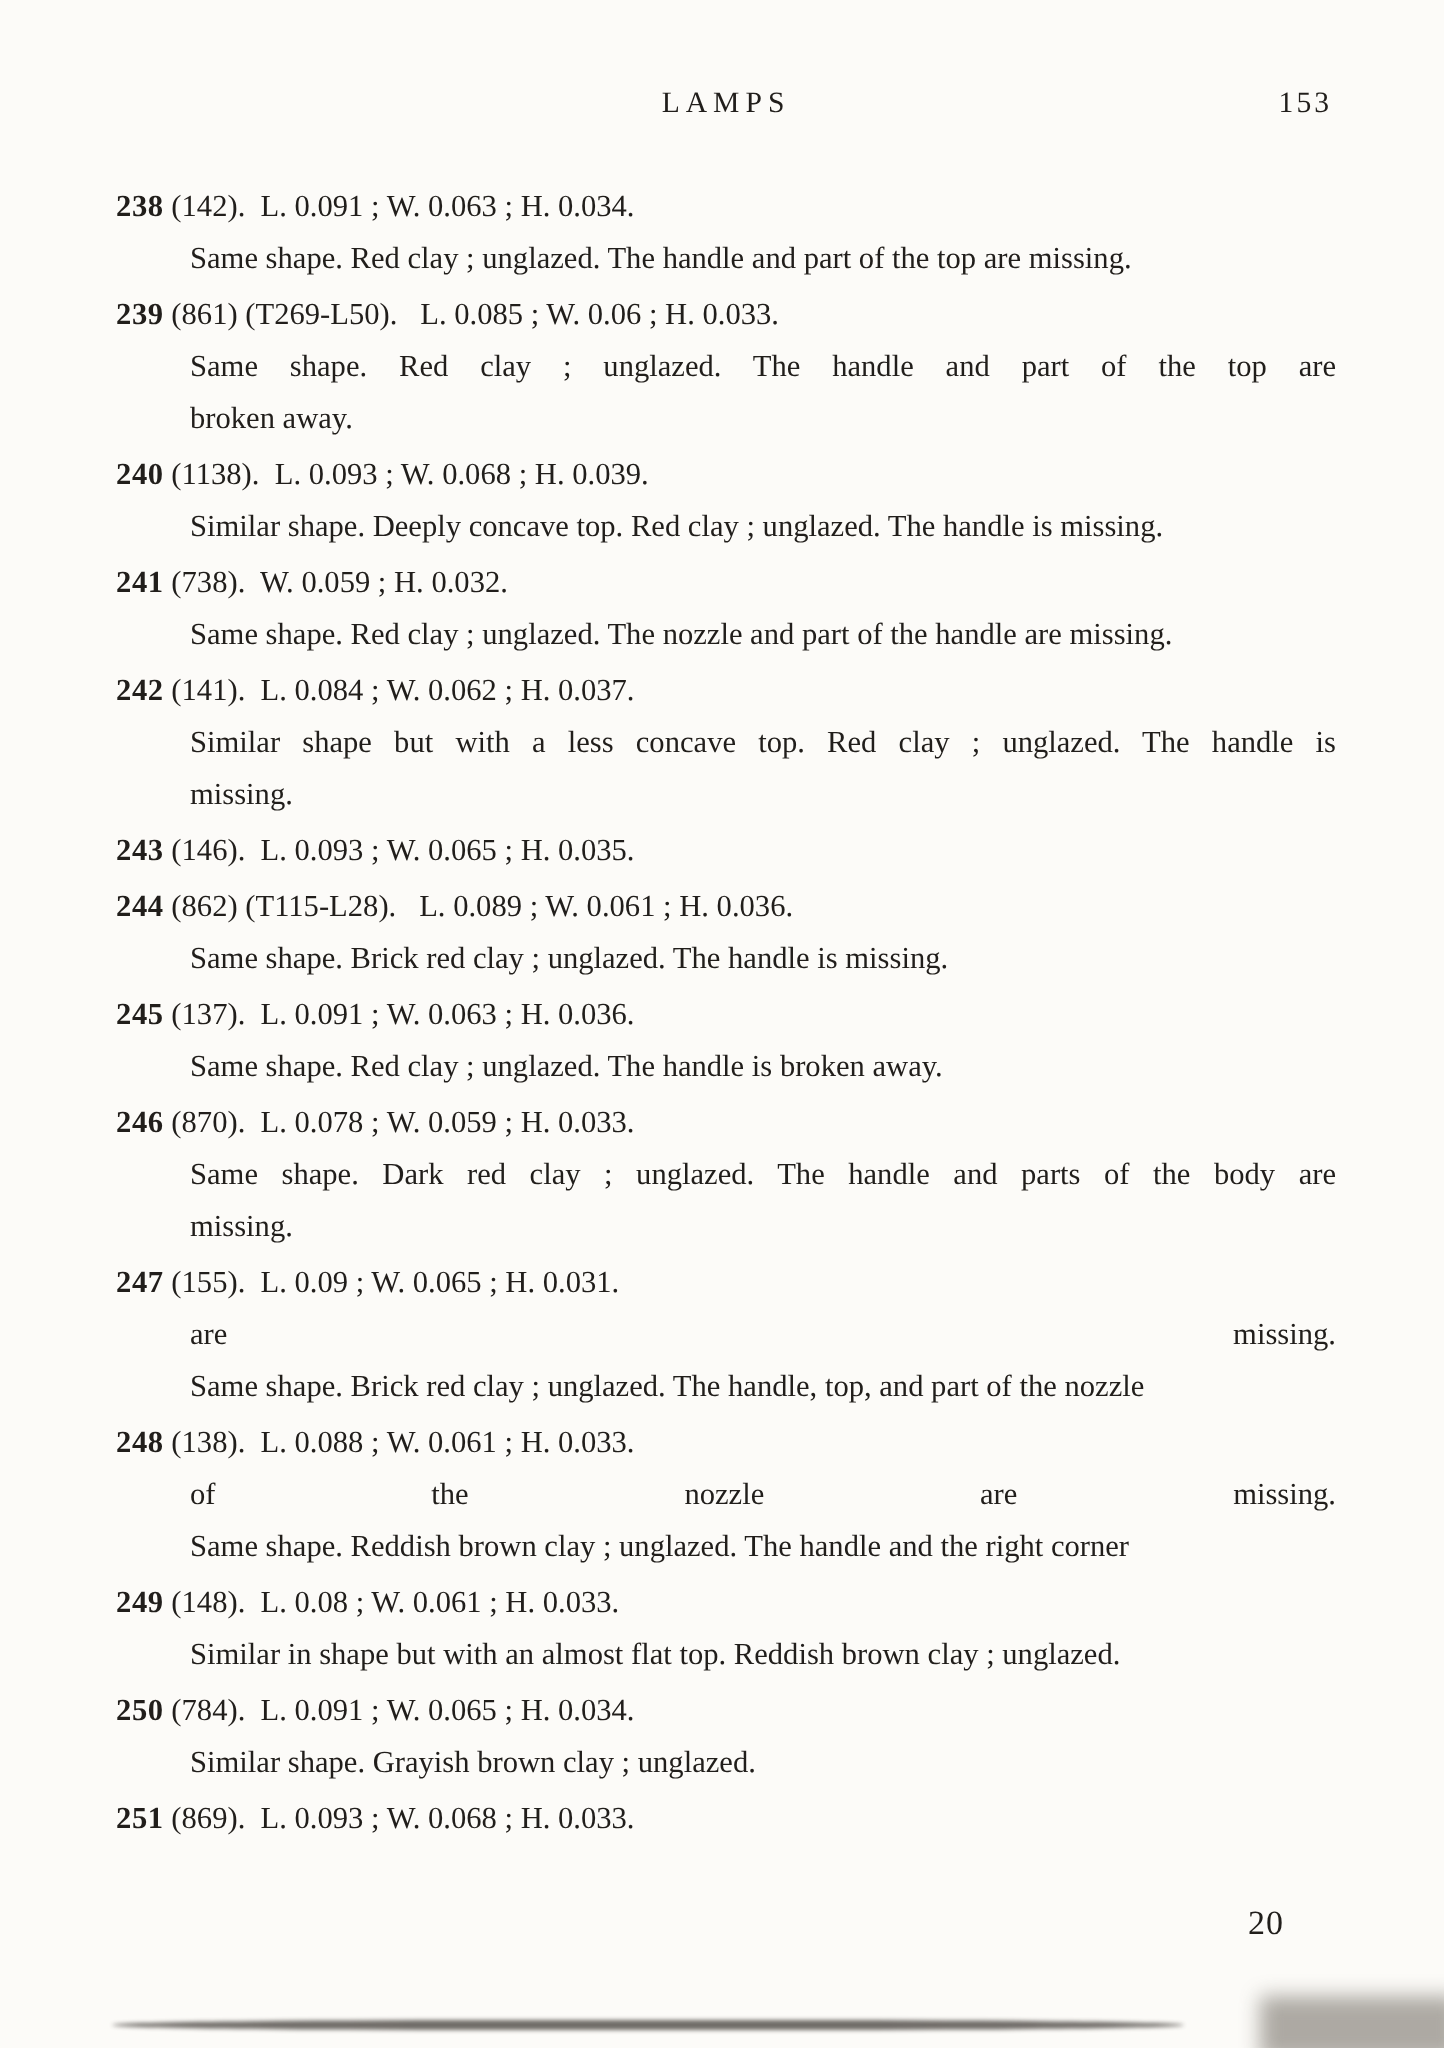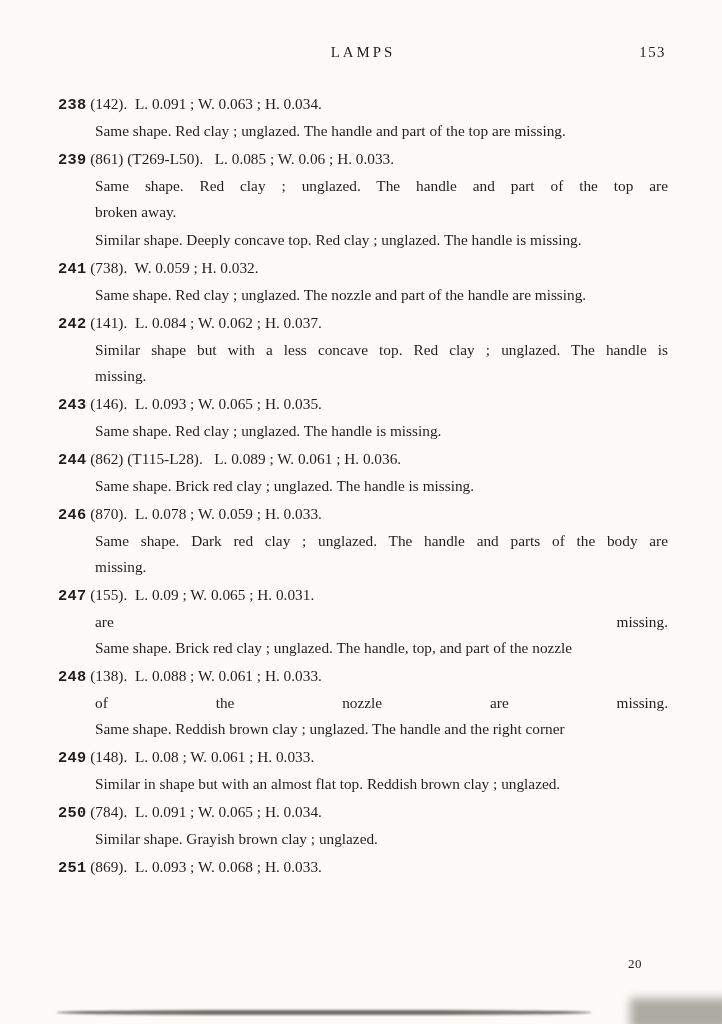--- a/index.html
+++ b/index.html
@@ -45,38 +45,37 @@
   .entry { padding-left: 37px; }
   .entry + .entry { margin-top: 2px; }
   .entry-heading {
     text-indent: -37px;
     line-height: 26px;
     white-space: normal;
   }
   .entry-number {
     font-weight: 700;
     letter-spacing: 0.3px;
-    font-family: Liberation Mono, monospace;
   }
   .entry-desc .dline {
     line-height: 26px;
   }
   
   .entry-desc .dline:not(:last-child) {
     text-align: justify;
     text-align-last: justify;
     text-justify: inter-word;
   }
 
   
   .signature {
     position: absolute;
     right: 80px;
     bottom: 52px;
-    font-size: 13px;
+    font-size: 17px;
     letter-spacing: 0.5px;
   }
 
   
   .artifact { position: absolute; pointer-events: none; }
   .artifact-bottom {
     left: 56px; right: 130px; bottom: 9px;
     height: 5px;
     background: #35302b;
     opacity: 0.7;
@@ -115,20 +114,21 @@
         <div class="entry-heading"><span class="entry-number">239</span><span class="entry-info"> (861) (T269-L50).&nbsp;&nbsp; L. 0.085&nbsp;; W. 0.06&nbsp;; H. 0.033.</span></div>
         <div class="entry-desc">
 
             <div class="dline">Same shape. Red clay&nbsp;; unglazed. The handle and part of the top are</div>
 
             <div class="dline">broken away.</div>
           </div>
       </div>
 
       <div class="entry">
+        <div class="entry-heading"><span class="entry-number">240</span><span class="entry-info"> (1138).&nbsp; L. 0.093&nbsp;; W. 0.068&nbsp;; H. 0.039.</span></div>
         <div class="entry-desc">
 
             <div class="dline">Similar shape. Deeply concave top. Red clay&nbsp;; unglazed. The handle is missing.</div>
           </div>
       </div>
 
       <div class="entry">
         <div class="entry-heading"><span class="entry-number">241</span><span class="entry-info"> (738).&nbsp; W. 0.059&nbsp;; H. 0.032.</span></div>
         <div class="entry-desc">
 
@@ -141,34 +141,37 @@
         <div class="entry-desc">
 
             <div class="dline">Similar shape but with a less concave top. Red clay&nbsp;; unglazed. The handle is</div>
 
             <div class="dline">missing.</div>
           </div>
       </div>
 
       <div class="entry">
         <div class="entry-heading"><span class="entry-number">243</span><span class="entry-info"> (146).&nbsp; L. 0.093&nbsp;; W. 0.065&nbsp;; H. 0.035.</span></div>
-        <div class="entry-desc">
-
-            <div class="dline">Same shape. Red clay&nbsp;; unglazed. The handle is missing.</div>
-          </div>
       </div>
 
       <div class="entry">
         <div class="entry-heading"><span class="entry-number">244</span><span class="entry-info"> (862) (T115-L28).&nbsp;&nbsp; L. 0.089&nbsp;; W. 0.061&nbsp;; H. 0.036.</span></div>
         <div class="entry-desc">
 
             <div class="dline">Same shape. Brick red clay&nbsp;; unglazed. The handle is missing.</div>
           </div>
       </div>
 
+      <div class="entry">
+        <div class="entry-heading"><span class="entry-number">245</span><span class="entry-info"> (137).&nbsp; L. 0.091&nbsp;; W. 0.063&nbsp;; H. 0.036.</span></div>
+        <div class="entry-desc">
+
+            <div class="dline">Same shape. Red clay&nbsp;; unglazed. The handle is broken away.</div>
+          </div>
+      </div>
 
       <div class="entry">
         <div class="entry-heading"><span class="entry-number">246</span><span class="entry-info"> (870).&nbsp; L. 0.078&nbsp;; W. 0.059&nbsp;; H. 0.033.</span></div>
         <div class="entry-desc">
 
             <div class="dline">Same shape. Dark red clay&nbsp;; unglazed. The handle and parts of the body are</div>
 
             <div class="dline">missing.</div>
           </div>
       </div>

